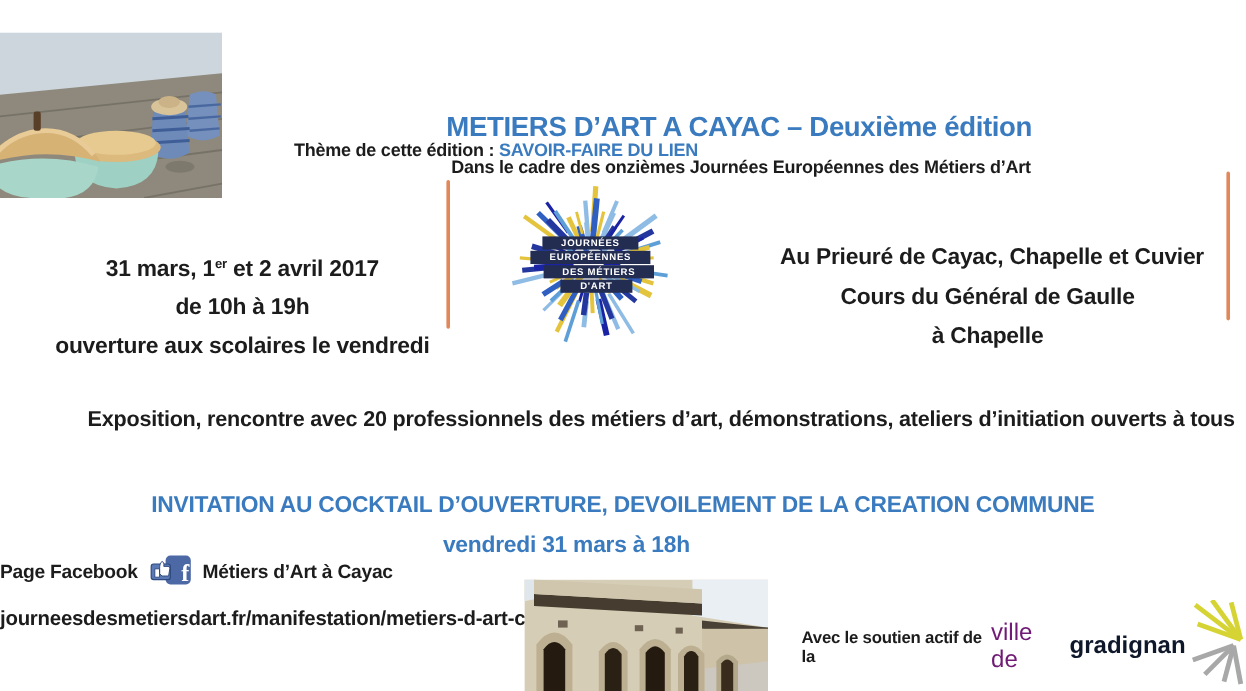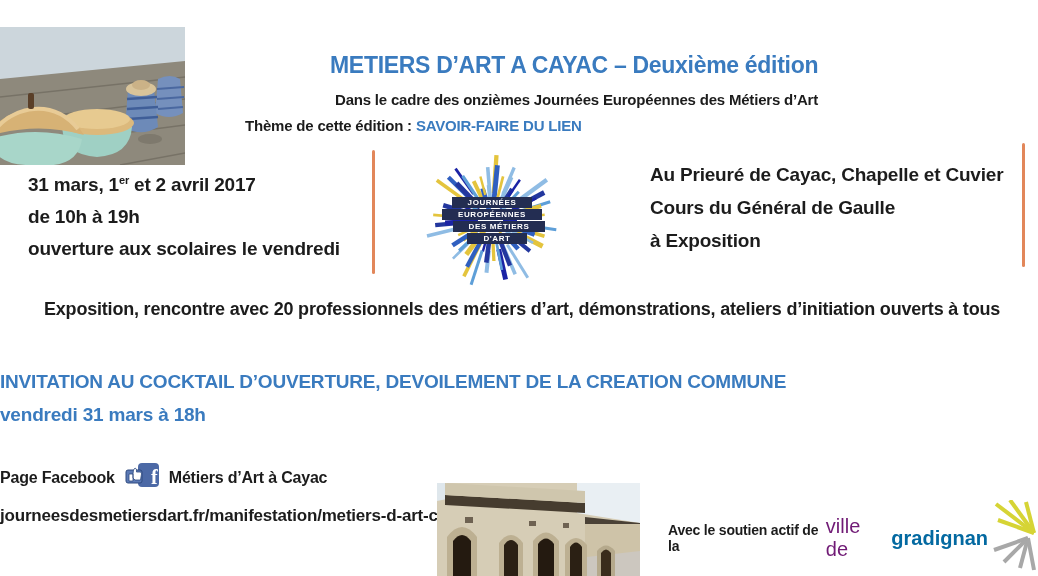--- a/index.html
+++ b/index.html
@@ -3,21 +3,21 @@
 <meta charset="utf-8">
 <style>
   html,body{margin:0;padding:0;background:#ffffff;}
   #page{
     position:relative; width:1038px; height:576px; background:#ffffff;
     overflow:hidden; font-family:"Liberation Sans", sans-serif; color:#1c1c1c;
   }
   .abs{position:absolute;}
   .hand{font-weight:bold; letter-spacing:-0.2px;}
   .blue{color:#3a7bbf;}
-  .center{text-align:left;}
+  .center{text-align:center;margin-top:40px;}
   .nowrap{white-space:nowrap;}
 
   #title{left:330px; top:52px; width:572px; font-size:23px; letter-spacing:-0.3px;}
   #subtitle{left:335px; top:91px; width:565px; font-size:15px;}
   #theme{left:245px; top:117px; font-size:15px;}
 
   #dates{left:28px; top:164px; width:348px; font-size:19px; line-height:32px;}
   #dates sup{font-size:11px;}
   #location{left:650px; top:158px; width:346px; font-size:19px; line-height:33px;}
 
@@ -47,21 +47,21 @@
   #fb-icon{margin:0 8px 0 10px;}
   #fb-page{font-size:16px;}
   #website{left:0px; top:506px; font-size:17px;}
 
   #pottery-photo{left:0px; top:27px; width:185px; height:138px;}
   #priory-photo{left:437px; top:483px; width:203px; height:93px;}
 
   #support-row{left:668px; top:500px; display:flex; align-items:center;}
   #support-text{font-size:14px;}
   #city-light{font-size:20px; color:#701a75; margin-left:0; font-weight:normal;}
-  #city-bold{font-size:20px; color:#0369a1; font-weight:bold; margin-left:6px;}
+  #city-bold{font-size:20px; color:#0f172a; font-weight:bold; margin-left:6px;}
   #city-logo{margin-left:4px;}
 </style>
 </head>
 <body>
 
 <div id="page">
 
   <div id="pottery-photo" class="abs">
     <svg width="185" height="138" viewBox="0 0 185 138">
       <rect x="0" y="0" width="185" height="138" fill="#ccd6dc"></rect>
@@ -186,21 +186,21 @@
       <div class="jema-chip">JOURNÉES</div>
       <div class="jema-chip">EUROPÉENNES</div>
       <div class="jema-chip">DES MÉTIERS</div>
       <div class="jema-chip">D'ART</div>
     </div>
   </div>
 
   <div id="location" class="abs hand center">
     <div class="nowrap">Au Prieuré de Cayac, Chapelle et Cuvier</div>
     <div class="nowrap">Cours du Général de Gaulle</div>
-    <div class="nowrap">à Exposition</div>
+    <div class="nowrap">à Chapelle</div>
   </div>
 
   <div id="orange-right" class="abs orange-line"></div>
 
   <div id="description" class="abs hand center nowrap">Exposition, rencontre avec 20 professionnels des métiers d’art, démonstrations, ateliers d’initiation ouverts à tous</div>
 
   <div id="invitation1" class="abs hand blue center nowrap">INVITATION AU COCKTAIL D’OUVERTURE, DEVOILEMENT DE LA CREATION COMMUNE</div>
   <div id="invitation2" class="abs hand blue center nowrap">vendredi 31 mars à 18h</div>
 
   <div id="fb-row" class="abs">

